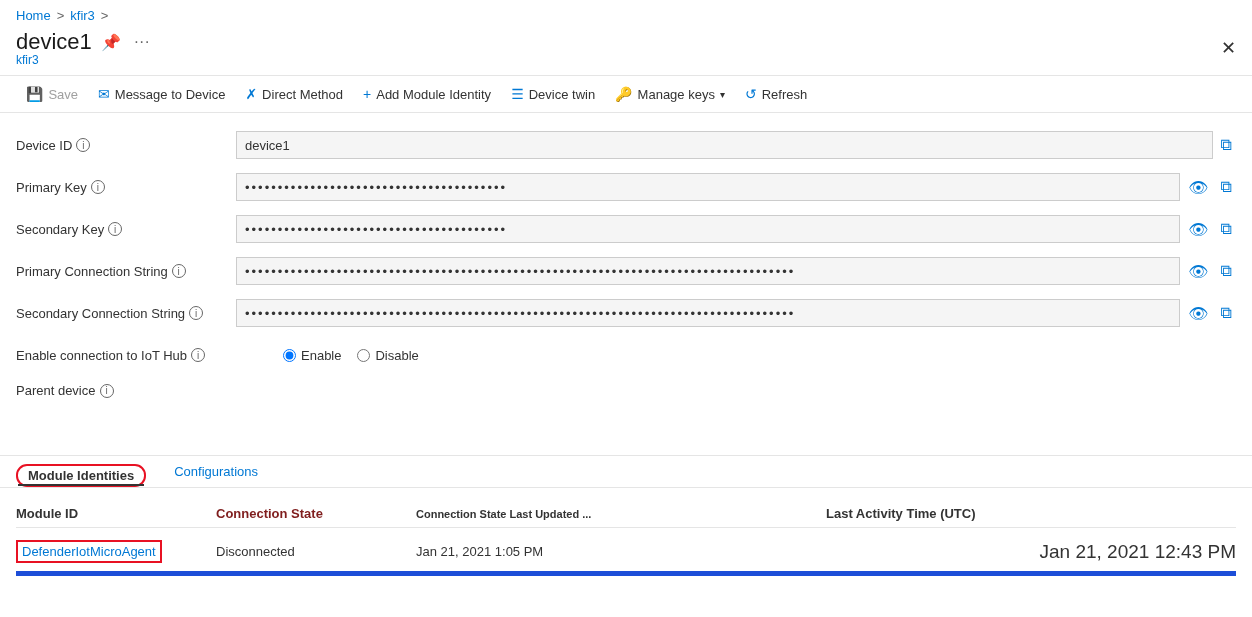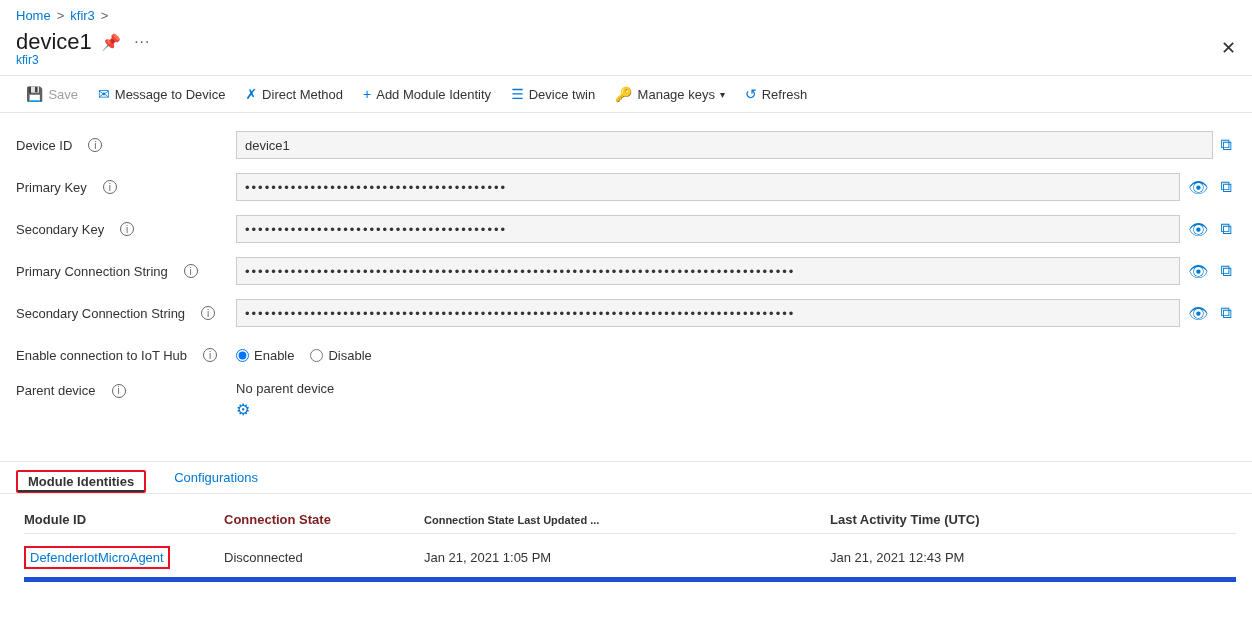--- a/index.html
+++ b/index.html
@@ -19,59 +19,59 @@
     .toolbar { display: flex; align-items: center; gap: 0; padding: 6px 16px; border-bottom: 1px solid #e5e5e5; flex-wrap: wrap; }
     .toolbar-btn { display: flex; align-items: center; gap: 5px; background: none; border: none; cursor: pointer; color: #333; font-size: 13px; padding: 4px 10px; white-space: nowrap; }
     .toolbar-btn .icon { color: #0078d4; font-size: 14px; }
     .toolbar-btn.disabled { color: #a0a0a0; cursor: default; }
     .toolbar-btn.disabled .icon { color: #a0a0a0; }
     
     .content { display: flex; padding: 16px 0; }
     
     .form-area { flex: 1; padding: 0 16px; }
     .form-row { display: flex; align-items: center; margin-bottom: 10px; min-height: 32px; }
-    .form-label { width: 220px; min-width: 220px; font-size: 13px; color: #333; display: flex; align-items: center; gap: 16px; }
+    .form-label { width: 220px; min-width: 220px; font-size: 13px; color: #333; display: flex; align-items: center; gap: 4px; }
     .info-icon { display: inline-flex; align-items: center; justify-content: center; width: 14px; height: 14px; border-radius: 50%; border: 1px solid #666; font-size: 10px; color: #666; cursor: help; }
     
     .field-container { display: flex; align-items: center; flex: 1; gap: 4px; }
     .field-input { flex: 1; height: 28px; border: 1px solid #ccc; padding: 0 8px; font-size: 13px; background: #fafafa; color: #333; }
     .field-input.readonly { background: #f5f5f5; }
     
     .field-action-btn { background: none; border: none; cursor: pointer; color: #0078d4; font-size: 16px; padding: 2px 4px; display: flex; align-items: center; }
     
-    .radio-group { display: flex; align-items: center; gap: 16px; }
+    .radio-group { display: flex; align-items: center; gap: 16px; margin-left: 47px; }
     .radio-label { display: flex; align-items: center; gap: 5px; cursor: pointer; font-size: 13px; }
     .radio-label input { cursor: pointer; }
     
     .parent-device-area { display: flex; flex-direction: column; gap: 4px; }
     .parent-device-text { font-size: 13px; color: #333; }
     .parent-device-icon { color: #0078d4; font-size: 16px; cursor: pointer; }
     
     .tabs-section { margin-top: 16px; border-top: 1px solid #e5e5e5; padding-top: 0; }
     .tabs-bar { display: flex; align-items: flex-end; padding: 0 16px; border-bottom: 1px solid #e5e5e5; }
     .tab-item { padding: 8px 12px; font-size: 13px; cursor: pointer; border: none; background: none; color: #333; position: relative; }
     .tab-item.active { font-weight: 600; }
     .tab-item.active::after { content: ''; position: absolute; bottom: -1px; left: 0; right: 0; height: 2px; background: #333; }
     .tab-item-link { color: #0078d4; background: none; border: none; cursor: pointer; font-size: 13px; padding: 8px 28px; }
     
-    .table-area { padding: 12px 16px; margin-left: 8px; }
+    .table-area { padding: 12px 16px; }
     .table-header-row { display: flex; align-items: center; padding: 6px 0; border-bottom: 1px solid #e5e5e5; margin-bottom: 4px; }
     .col-module-id { width: 200px; min-width: 200px; font-weight: 600; font-size: 13px; color: #333; }
     .col-conn-state { width: 200px; min-width: 200px; font-weight: 600; font-size: 13px; color: #7f1d1d; }
     .col-conn-state-updated { flex: 1; font-weight: 600; font-size: 11px; color: #333; }
     .col-last-activity { flex: 1; font-weight: 600; font-size: 13px; color: #333; }
     
     .table-data-row { display: flex; align-items: center; padding: 8px 0; border-bottom: 5px solid #1d4ed8; }
     .data-module-id { width: 200px; min-width: 200px; }
     .data-module-id a { color: #0078d4; text-decoration: none; font-size: 13px; border: 2px solid #e81123; padding: 2px 4px; display: inline-block; }
     .data-conn-state { width: 200px; min-width: 200px; font-size: 13px; }
     .data-conn-state-updated { flex: 1; font-size: 13px; }
-    .data-last-activity { flex: 1; font-size: 13px; }
-    
-    .tab-active-outlined { border: 2px solid #e81123 !important; border-radius: 2px; padding: 2px 10px; }
+    .data-last-activity { flex: 1; font-size: 19px; text-align: right; }
+    
+    .tab-active-outlined { border: 2px solid #e81123 !important; border-radius: 11px; padding: 2px 10px; }
   </style>
 </head>
 <body>
 
 <div class="breadcrumb">
   <a style="color:#0078d4;text-decoration:none;">Home</a>
   <span>&gt;</span>
   <a style="color:#0078d4;text-decoration:none;">kfir3</a>
   <span>&gt;</span>
 </div>
@@ -199,24 +199,20 @@
           <span>Disable</span>
         </label>
       </div>
     </div>
 
     <div class="form-row" style="align-items:flex-start;">
       <div class="form-label" style="padding-top:2px;">
         <span>Parent device</span>
         <span class="info-icon" title="Parent device info">i</span>
       </div>
-      <div class="parent-device-area">
-        <span class="parent-device-text">No parent device</span>
-        <span class="parent-device-icon">⚙</span>
-      </div>
     </div>
 
   </div>
 </div>
 
 <div class="tabs-section">
   <div class="tabs-bar">
     <button class="tab-item active tab-active-outlined">
       <span>Module Identities</span>
     </button>

